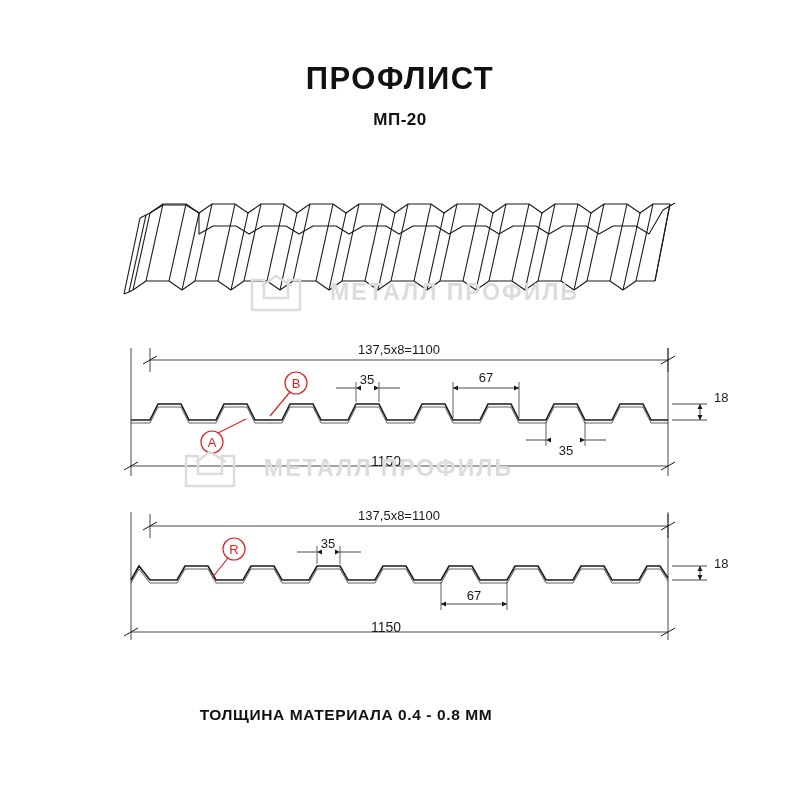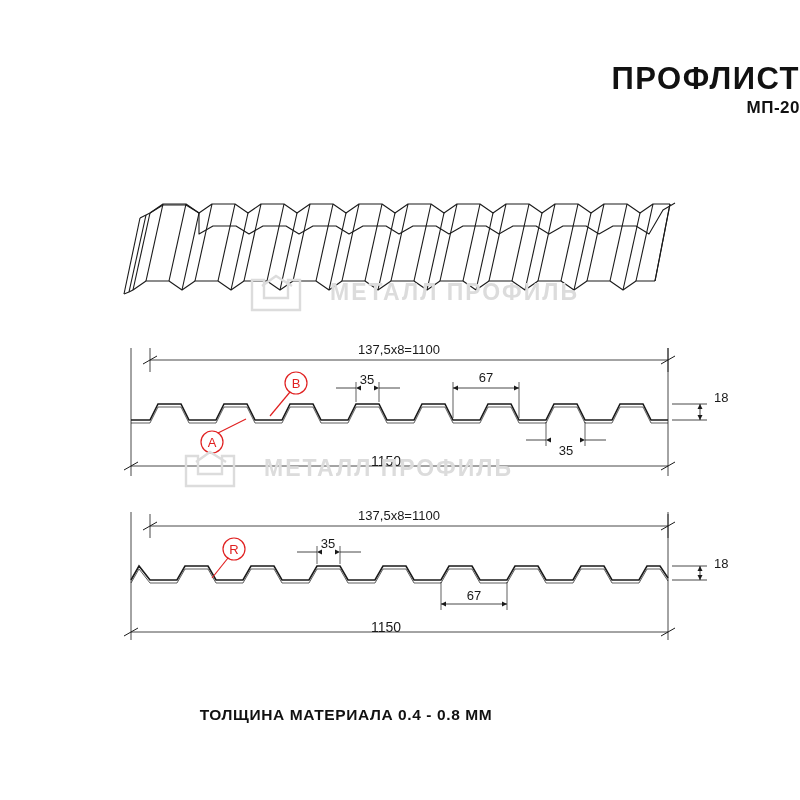--- a/index.html
+++ b/index.html
@@ -18,35 +18,35 @@
   .sheet {
     position: relative;
     width: 800px;
     height: 800px;
   }
   .title-block {
     position: absolute;
     left: 0;
     top: 62px;
     width: 800px;
-    text-align: right;
+    text-align: center;
   }
   .title-main {
     font-size: 31px;
     font-weight: bold;
     letter-spacing: 1.5px;
     color: #111;
     line-height: 1.1;
   }
   .title-sub {
     font-size: 17px;
     font-weight: bold;
     letter-spacing: 0.5px;
     color: #111;
-    margin-top: 2px;
+    margin-top: 14px;
   }
   .footer-note {
     position: absolute;
     left: 0;
     top: 706px;
     width: 692px;
     text-align: center;
     font-size: 15.5px;
     font-weight: bold;
     letter-spacing: 0.6px;

